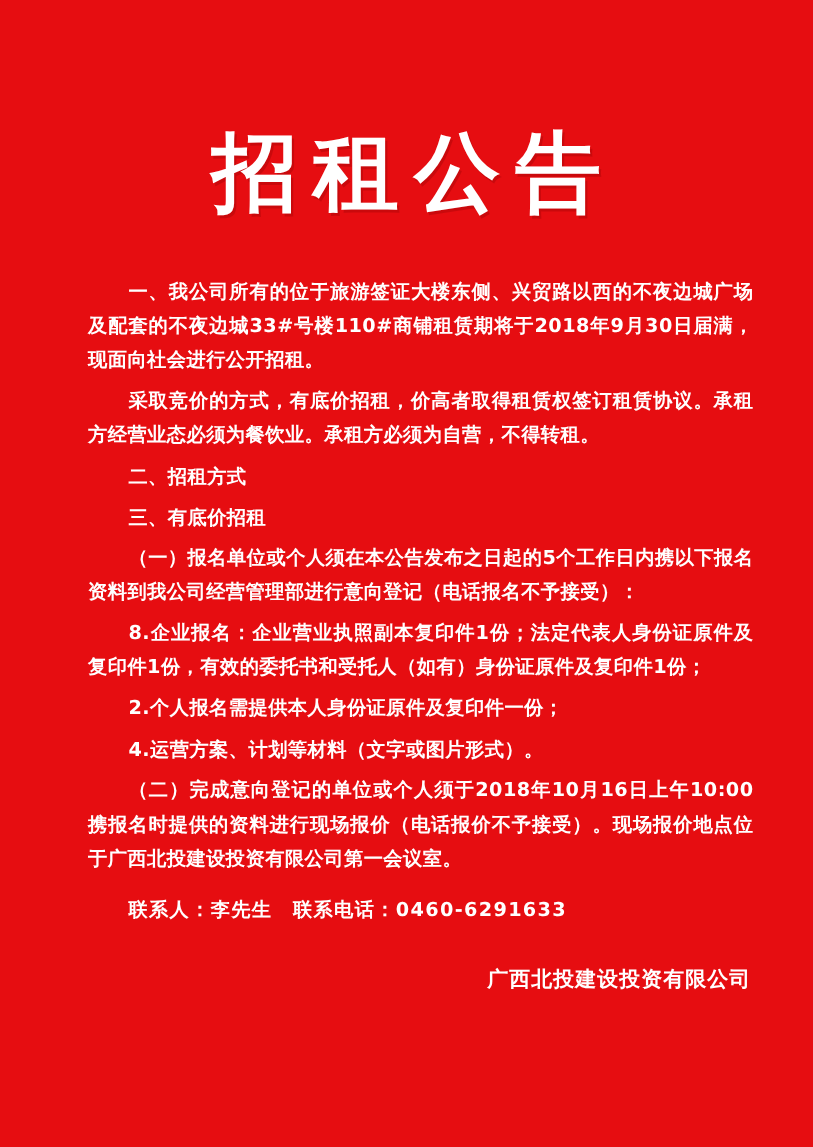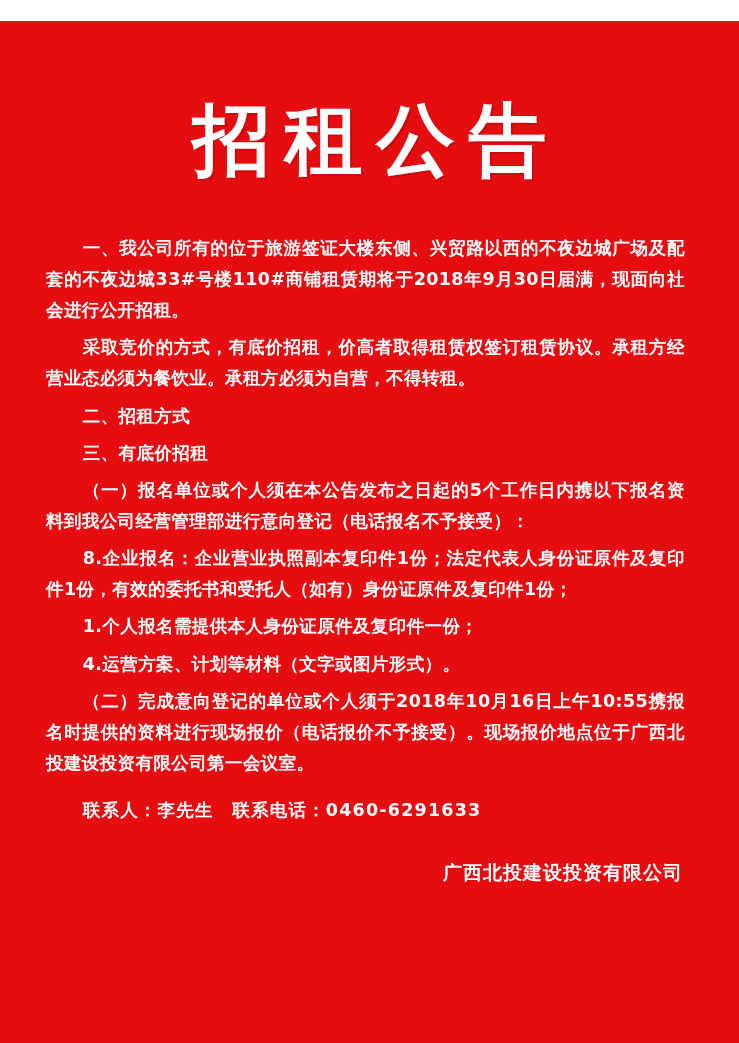--- a/index.html
+++ b/index.html
@@ -21,28 +21,27 @@
     box-sizing: border-box;
     padding: 0;
   }
   .title {
     text-align: center;
     color: #ffffff;
     font-family: "DejaVu Serif", "Liberation Serif", serif;
     font-weight: bold;
     font-size: 78px;
     letter-spacing: 14px;
-    padding-top: 78px;
+    padding-top: 117px;
     padding-left: 14px;
     line-height: 1.05;
     text-shadow: 2px 2px 0 rgba(120,0,0,0.25);
-    margin-top: 21px;
   }
   .body-wrap {
-    padding: 52px 54px 0 46px;
+    padding: 52px 54px 0 80px;
     color: #ffffff;
   }
   p.para {
     margin: 0 0 6px 0;
     font-size: 17.5px;
     font-weight: bold;
     line-height: 1.78;
     text-align: justify;
     text-justify: inter-ideograph;
     letter-spacing: 0.4px;
@@ -77,23 +76,23 @@
 
   <div class="title">招租公告</div>
 
   <div class="body-wrap">
     <p class="para indent">一、我公司所有的位于旅游签证大楼东侧、兴贸路以西的不夜边城广场及配套的不夜边城33#号楼110#商铺租赁期将于2018年9月30日届满，现面向社会进行公开招租。</p>
     <p class="para indent">采取竞价的方式，有底价招租，价高者取得租赁权签订租赁协议。承租方经营业态必须为餐饮业。承租方必须为自营，不得转租。</p>
     <p class="para indent">二、招租方式</p>
     <p class="para indent">三、有底价招租</p>
     <p class="para indent">（一）报名单位或个人须在本公告发布之日起的5个工作日内携以下报名资料到我公司经营管理部进行意向登记（电话报名不予接受）：</p>
     <p class="para indent">8.企业报名：企业营业执照副本复印件1份；法定代表人身份证原件及复印件1份，有效的委托书和受托人（如有）身份证原件及复印件1份；</p>
-    <p class="para indent">1.个人报名需提供本人身份证原件及复印件一份；</p>
+    <p class="para indent">2.个人报名需提供本人身份证原件及复印件一份；</p>
     <p class="para indent">4.运营方案、计划等材料（文字或图片形式）。</p>
-    <p class="para indent">（二）完成意向登记的单位或个人须于2018年10月16日上午10:55携报名时提供的资料进行现场报价（电话报价不予接受）。现场报价地点位于广西北投建设投资有限公司第一会议室。</p>
+    <p class="para indent">（二）完成意向登记的单位或个人须于2018年10月16日上午10:00携报名时提供的资料进行现场报价（电话报价不予接受）。现场报价地点位于广西北投建设投资有限公司第一会议室。</p>
     <p class="para contact">联系人：李先生　联系电话：0460-6291633</p>
   </div>
 
   <div class="signature">
     <span class="sig-line">广西北投建设投资有限公司</span>
   </div>
 
 </div>
 
 </body></html>

